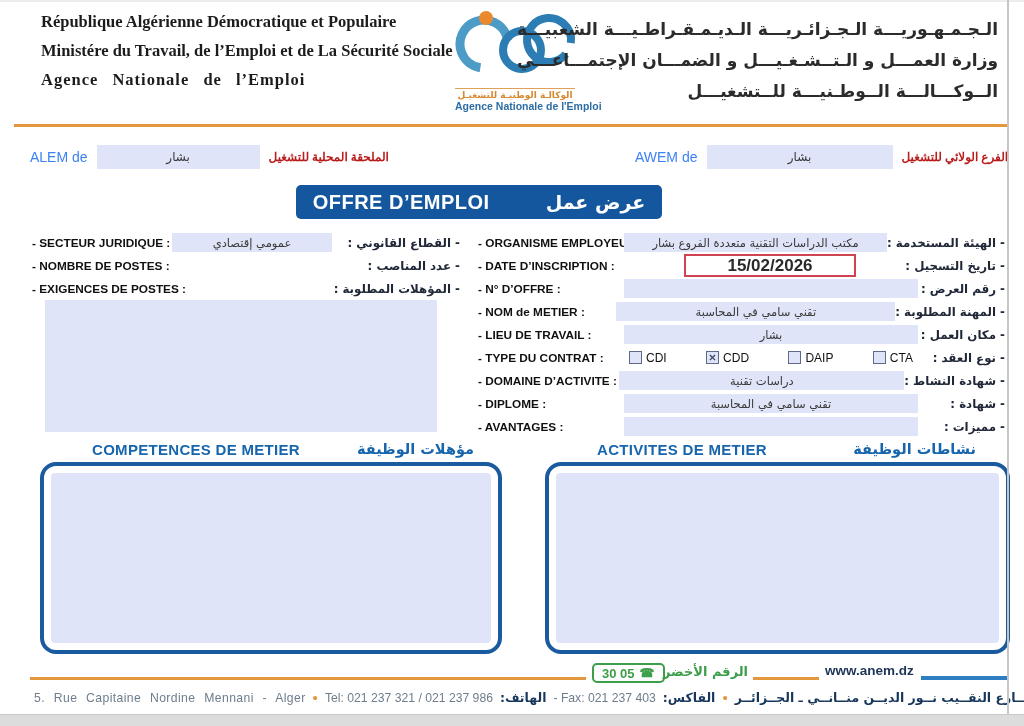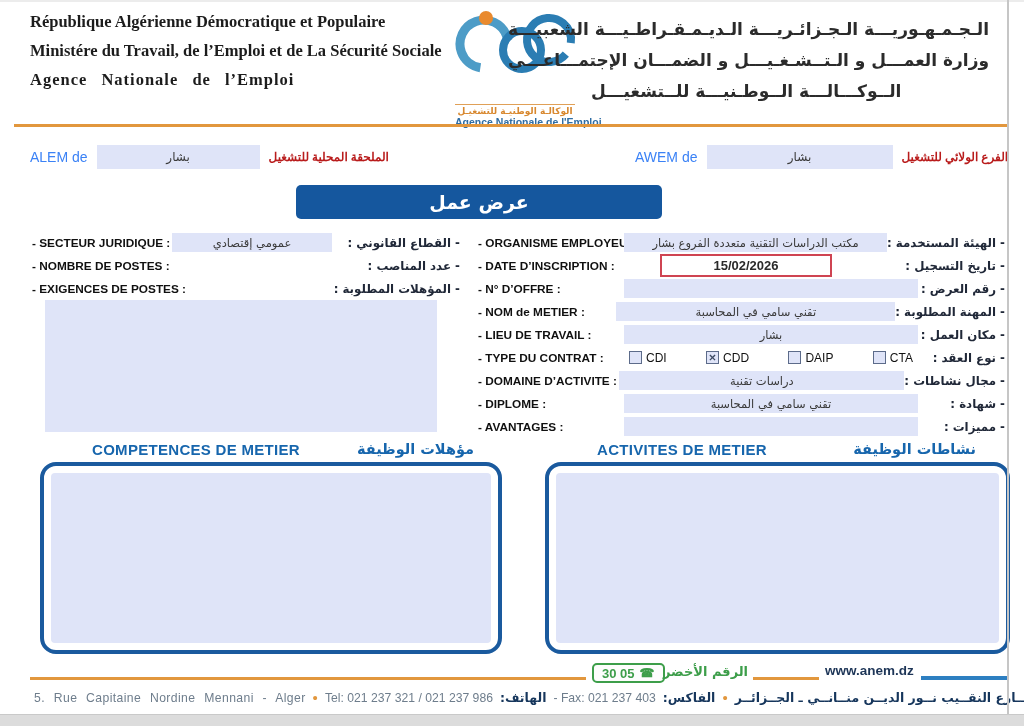--- a/index.html
+++ b/index.html
@@ -8,30 +8,30 @@
     width:1024px; height:726px; background:#ffffff;
     font-family:"Liberation Sans", sans-serif;
     -webkit-font-smoothing:antialiased;
   }
   .page { position:relative; width:1024px; height:726px; background:#fff; overflow:hidden; }
   .top-edge { position:absolute; left:0; top:0; width:1024px; height:2px; background:#ececec; }
   .right-edge { position:absolute; left:1007px; top:0; width:2px; height:716px; background:#c6c6c6; }
   .bottom-strip { position:absolute; left:0; top:714px; width:1024px; height:12px; background:#dcdcdc; border-top:1px solid #c9c9c9; }
 
   
-  .hdr-left { position:absolute; left:30px; top:12px; font-family:"Liberation Serif", serif; font-weight:bold; color:#1c1c1c; font-size:16.5px; }
+  .hdr-left { position:absolute; left:41px; top:12px; font-family:"Liberation Serif", serif; font-weight:bold; color:#1c1c1c; font-size:16.5px; }
   .hdr-left .l { margin-bottom:9px; white-space:nowrap; }
   .hdr-left .l3 { word-spacing:9px; letter-spacing:1px; }
 
   .logo { position:absolute; left:438px; top:4px; width:154px; text-align:center; }
-  .logo-caption { width:120px; margin:16px auto; border-top:1px solid #e0a057; padding-top:1px; }
+  .logo-caption { width:120px; margin:0 auto; border-top:1px solid #e0a057; padding-top:1px; }
   .logo-ar { color:#d8882f; font-size:9px; font-weight:bold; direction:rtl; font-family:"DejaVu Sans", sans-serif; }
   .logo-fr { color:#2e6da4; font-size:10.5px; font-weight:bold; white-space:nowrap; }
 
-  .hdr-right { position:absolute; right:35px; top:14px; width:398px; direction:rtl; text-align:left;
+  .hdr-right { position:absolute; right:26px; top:14px; width:398px; direction:rtl; text-align:right;
                font-weight:bold; font-size:17px; color:#2b2b2b; line-height:31px;
                font-family:"DejaVu Sans", sans-serif; white-space:nowrap; }
 
   .rule-top { position:absolute; left:14px; top:124px; width:993px; height:3px; background:#e2973d; }
 
   
   .branch { position:absolute; top:145px; display:flex; align-items:center; gap:9px; height:24px; }
   .branch.alem { left:30px; }
   .branch.awem { left:635px; }
   .branch-label { font-weight:normal; font-size:14px; color:#3b82f6; white-space:nowrap; }
@@ -53,22 +53,22 @@
   .col-right { position:absolute; left:478px; top:231px; width:527px; }
   .frow { display:flex; align-items:center; height:23px; }
   .flabel { font-weight:bold; font-size:11.8px; color:#101010; white-space:nowrap; }
   .col-left  .flabel { width:140px; }
   .col-right .flabel { width:146px; }
   .finput { height:19px; font-size:11.5px; }
   .col-left  .finput { width:160px; }
   .col-right .finput { width:294px; }
   .falabel { flex:1; direction:rtl; font-size:11.8px; font-weight:bold; color:#202838;
              white-space:nowrap; font-family:"DejaVu Sans", sans-serif; }
-  .datebox { width:172px; height:23px; margin-left:36px; background:#fff; border:2px solid #cf4452;
-             display:flex; align-items:center; justify-content:center; font-size:13px; color:#2a2a2a; font-weight:bold; }
+  .datebox { width:172px; height:23px; margin-left:60px; background:#fff; border:2px solid #cf4452;
+             display:flex; align-items:center; justify-content:center; font-size:17px; color:#2a2a2a; font-weight:bold; }
   .checkrow { width:294px; display:flex; align-items:center; justify-content:space-between; padding:0 5px; }
   .cb { display:flex; align-items:center; gap:4px;justify-content:center; }
   .cbox { width:13px; height:13px; background:#dfe4f8; border:1.4px solid #5c6b8a; position:relative; }
   .cbox.checked::after { content:"\2715"; position:absolute; inset:0; display:flex; align-items:center;
                          justify-content:center; font-size:9.5px; color:#3c4a63; font-weight:bold; }
   .cb-label { font-size:12px; color:#111; }
   .bigfield { position:absolute; left:45px; top:300px; width:392px; height:132px; background:#dfe4f8; }
 
   
   .sec-hdr { position:absolute; top:441px; display:flex; justify-content:space-between;
@@ -138,20 +138,21 @@
     <span class="field">بشار</span>
     <span class="branch-ar">الملحقة المحلية للتشغيل</span>
   </div>
   <div class="branch awem">
     <span class="branch-label">AWEM de</span>
     <span class="field">بشار</span>
     <span class="branch-ar">الفرع الولائي للتشغيل</span>
   </div>
 
   <div class="banner">
+    <span class="banner-fr">OFFRE D’EMPLOI</span>
     <span class="banner-ar">عرض عمل</span>
   </div>
 
   <div class="col-left">
     <div class="frow">
       <span class="flabel">- SECTEUR JURIDIQUE :</span>
       <span class="field finput">عمومي إقتصادي</span>
       <span class="falabel">- القطاع القانوني :</span>
     </div>
     <div class="frow">
@@ -209,21 +210,21 @@
         <span class="cb">
           <span class="cbox"></span>
           <span class="cb-label">CTA</span>
         </span>
       </span>
       <span class="falabel">- نوع العقد :</span>
     </div>
     <div class="frow">
       <span class="flabel">- DOMAINE D’ACTIVITE :</span>
       <span class="field finput">دراسات تقنية</span>
-      <span class="falabel">- مجال نشاطات :</span>
+      <span class="falabel">- شهادة النشاط :</span>
     </div>
     <div class="frow">
       <span class="flabel">- DIPLOME :</span>
       <span class="field finput">تقني سامي في المحاسبة</span>
       <span class="falabel">- شهادة :</span>
     </div>
     <div class="frow">
       <span class="flabel">- AVANTAGES :</span>
       <span class="field finput"></span>
       <span class="falabel">- مميزات :</span>

